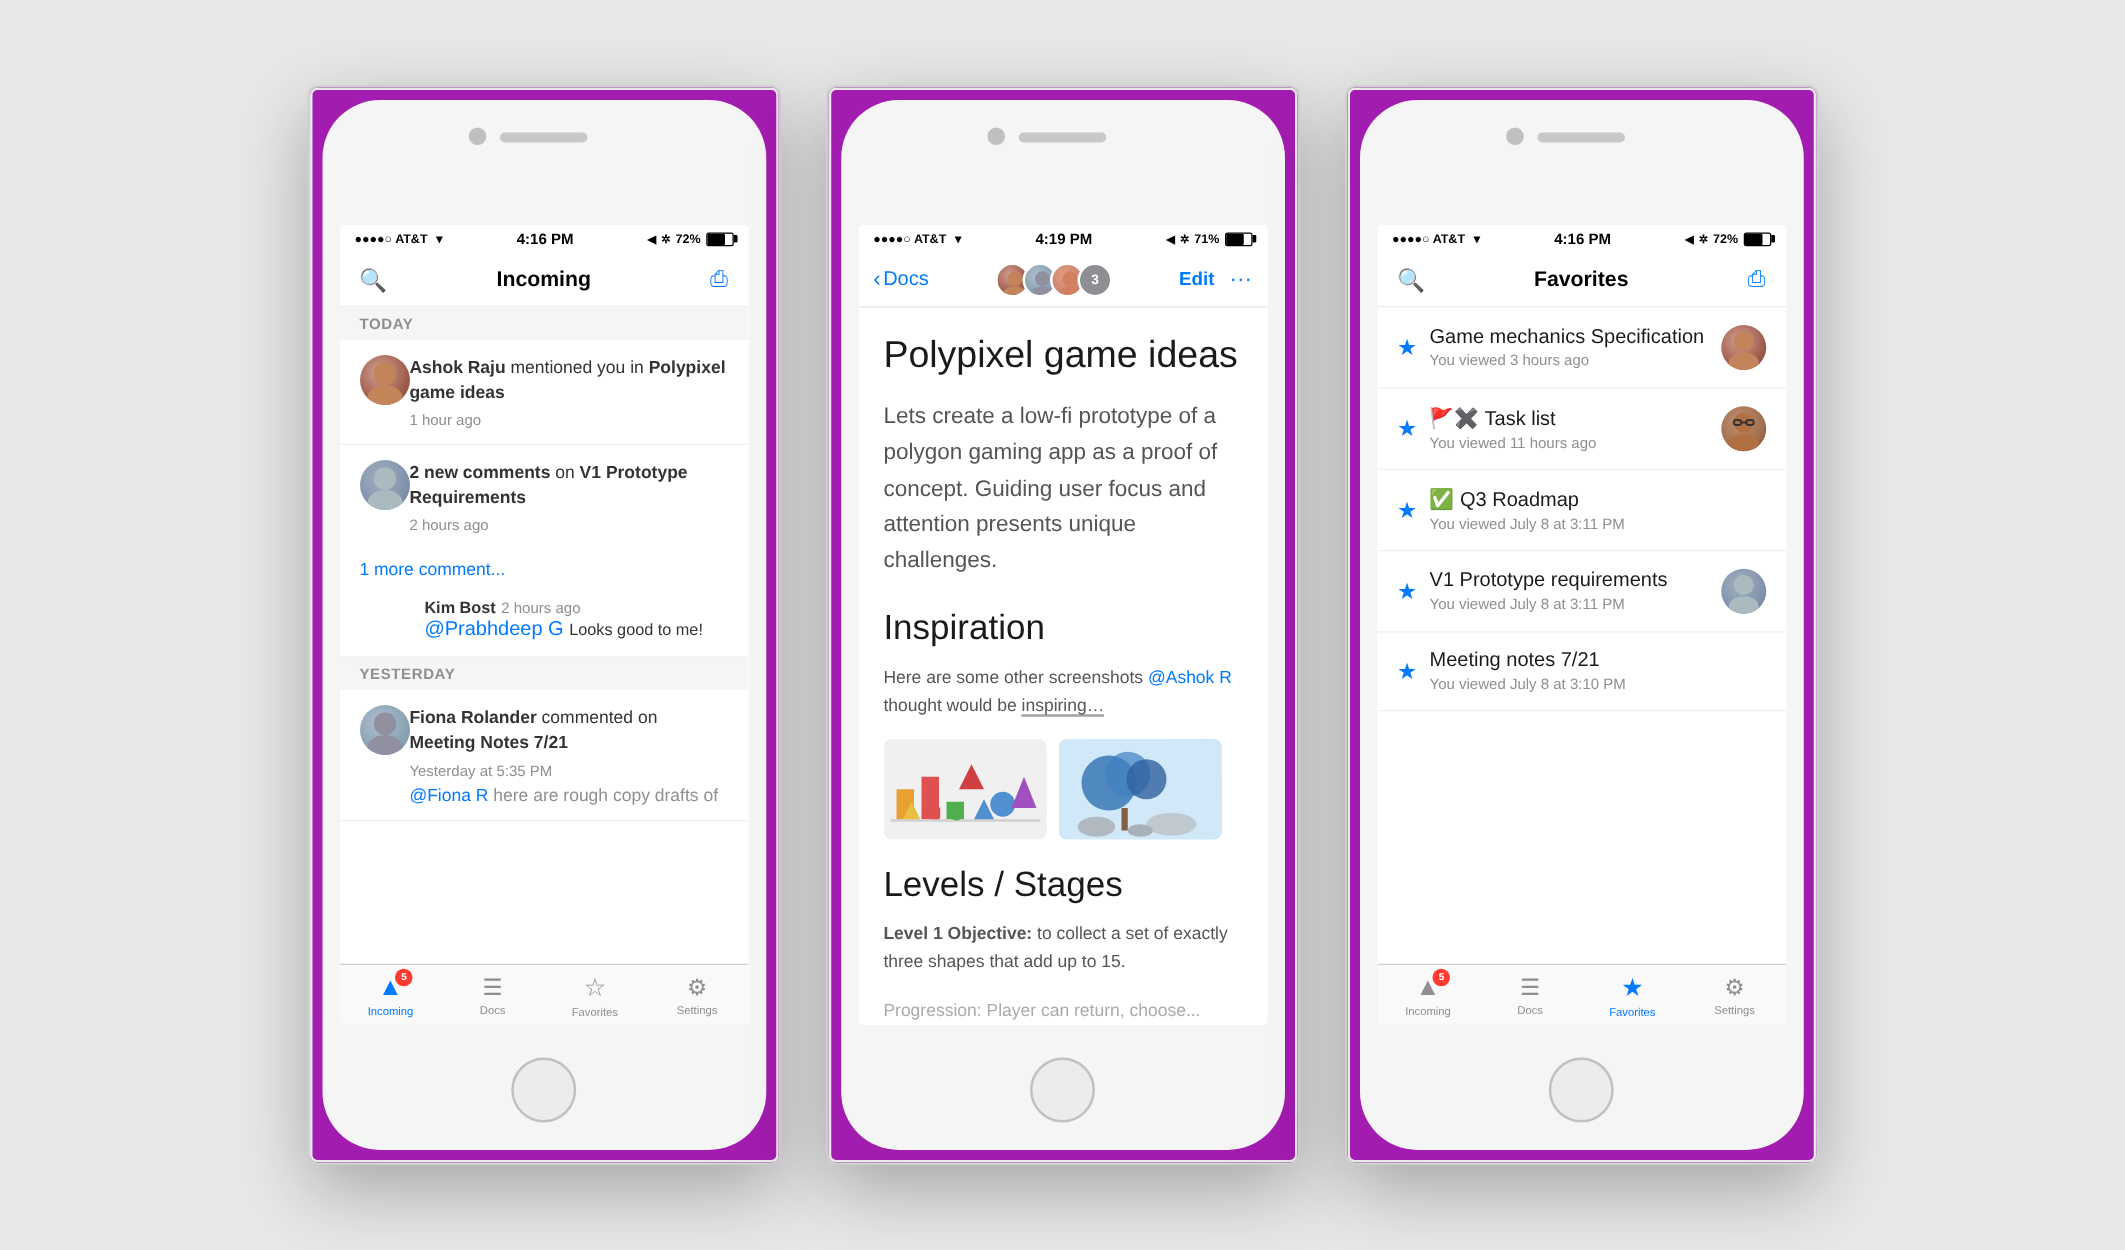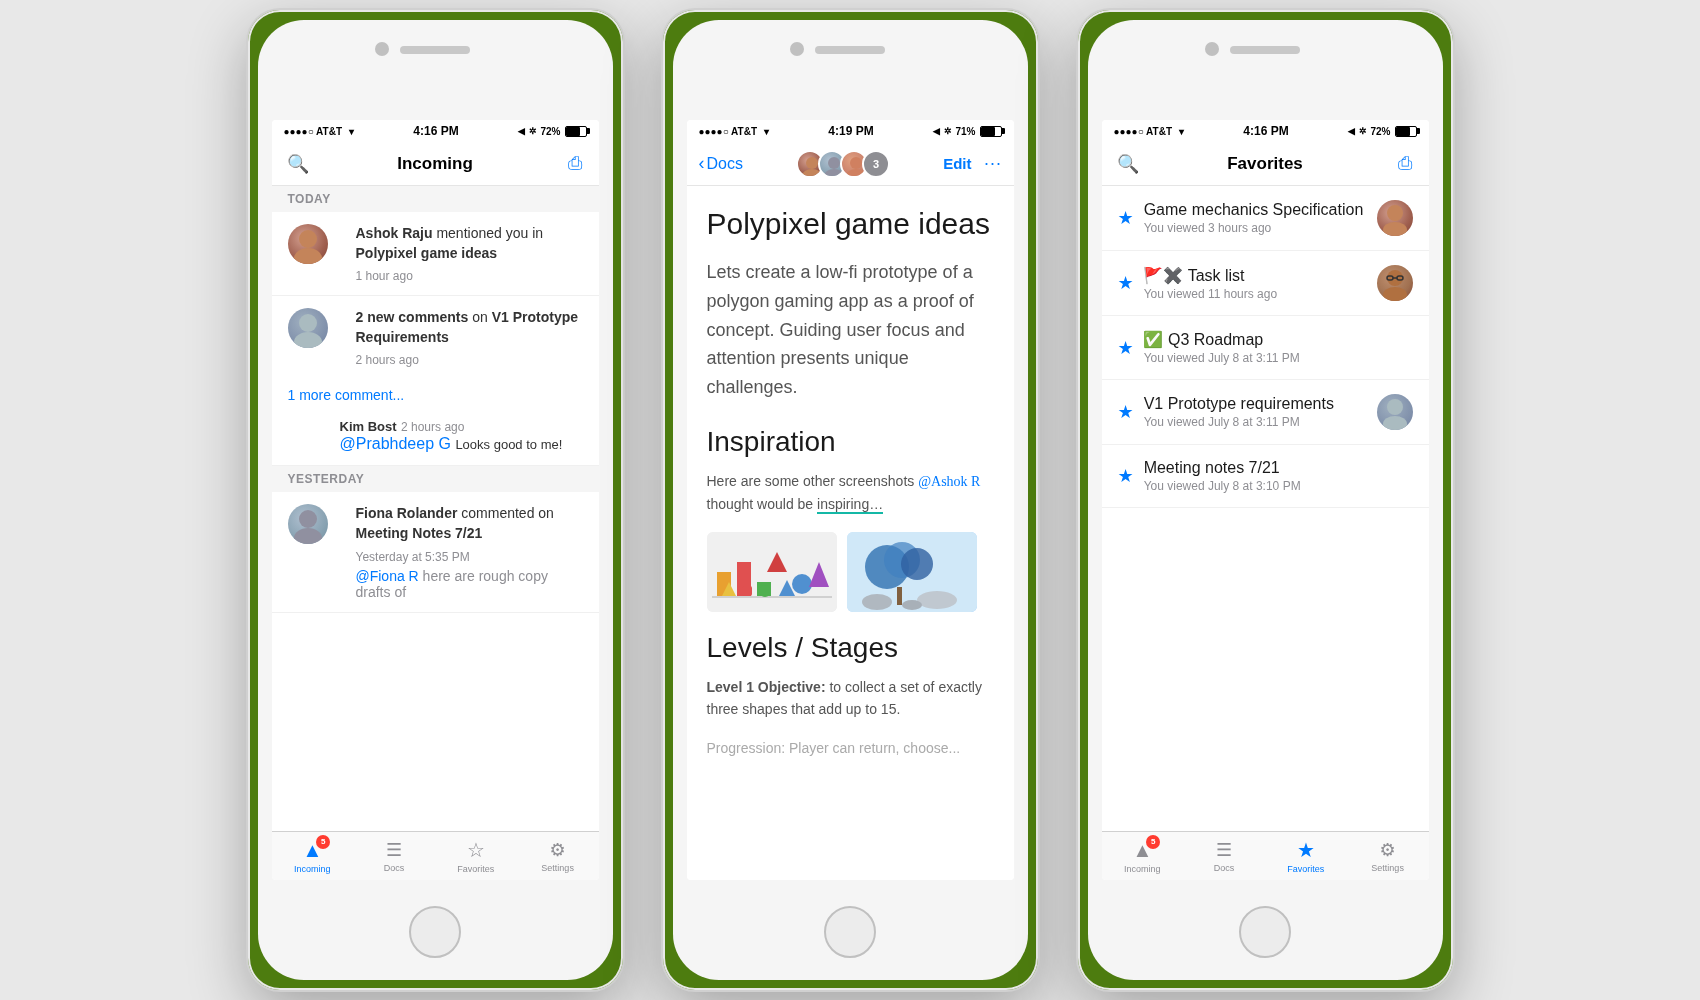--- a/index.html
+++ b/index.html
@@ -16,23 +16,23 @@
     .phones-container {
       display: flex;
       gap: 40px;
       align-items: center;
       justify-content: center;
     }
 
     
     .iphone {
       width: 375px;
-      height: 980px;
-      background: #4d7c0f;
-      border-radius: 32px;
+      height: 860px;
+      background: #a21caf;
+      border-radius: 6px;
       position: relative;
       box-shadow:
         0 0 0 2px #d0d0d0,
         0 20px 60px rgba(0,0,0,0.3),
         inset 0 0 0 2px #e8e8e8;
     }
     .iphone-inner {
       position: absolute;
       top: 10px; left: 10px; right: 10px; bottom: 10px;
       background: #f5f5f5;
@@ -197,21 +197,21 @@
       font-weight: 600;
       color: #8e8e93;
       letter-spacing: 0.5px;
     }
 
     
     .notif-item {
       display: flex;
       padding: 12px 16px;
       border-bottom: 1px solid #f0f0f0;
-      gap: 28px;
+      gap: 0;
       align-items: flex-start;
     }
     .notif-avatar {
       width: 40px; height: 40px;
       border-radius: 50%;
       background: #c0c0c0;
       flex-shrink: 0;
       overflow: hidden;
       display: flex;
       align-items: center;
@@ -312,22 +312,22 @@
       font-weight: 300;
       color: #1a1a1a;
       margin-bottom: 12px;
     }
     .doc-section-text {
       font-size: 14px;
       color: #555;
       line-height: 1.6;
       margin-bottom: 16px;
     }
-    .doc-mention { color: #007AFF; font-family: Liberation Serif, serif; }
-    .doc-highlight { border-bottom: 2px solid #14b8a6; }
+    .doc-mention { color: #007AFF; }
+    .doc-highlight { border-bottom: 2px solid #a3a3a3; }
     .doc-images {
       display: flex;
       gap: 10px;
       margin-bottom: 20px;
     }
     .doc-image {
       width: 130px;
       height: 80px;
       border-radius: 6px;
       overflow: hidden;

